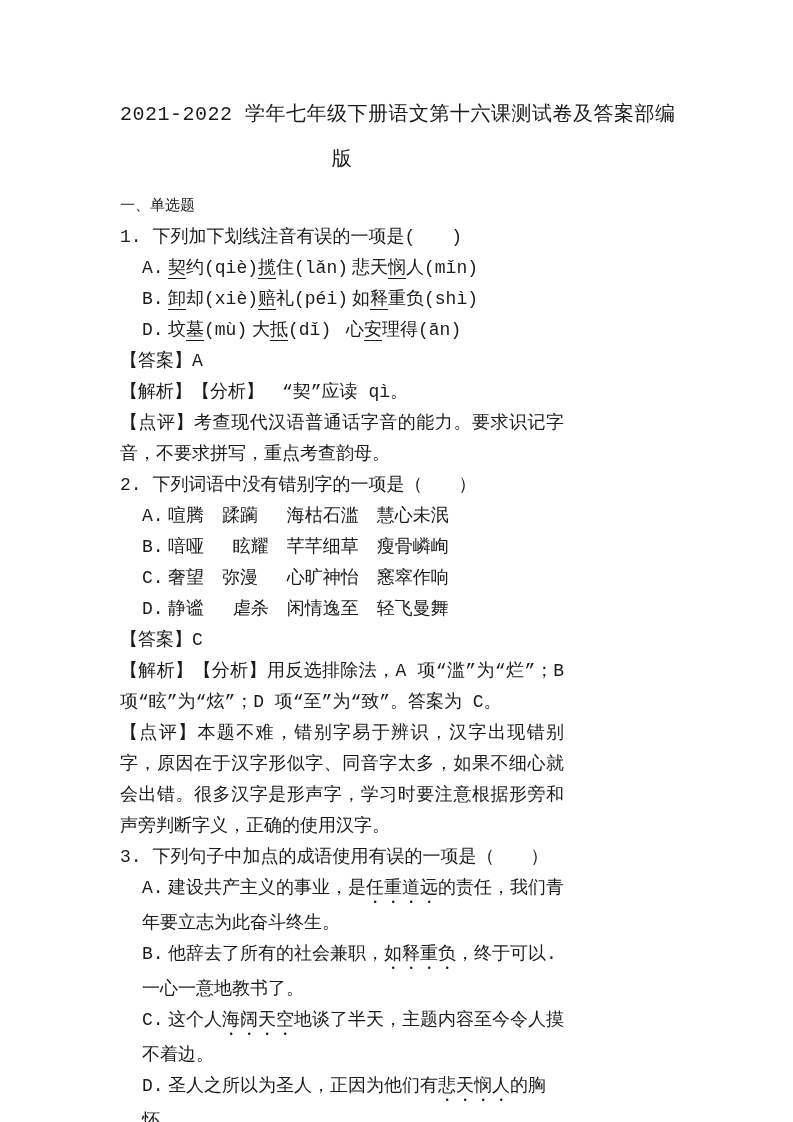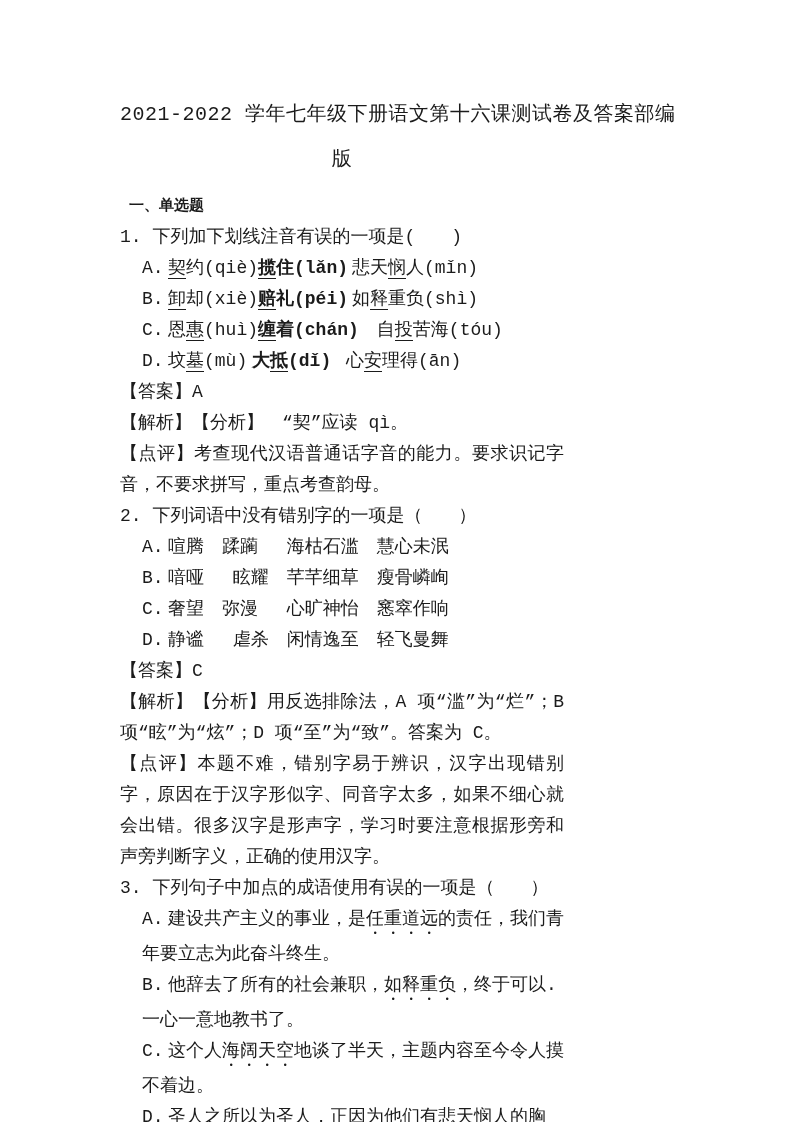--- a/index.html
+++ b/index.html
@@ -19,40 +19,39 @@
   .title-line{
     text-align:center;
     font-size:20px;
     line-height:45px;
     white-space:nowrap;
     letter-spacing:0.5px;
   }
   .heading{
     font-size:15px;
     line-height:31px;
-    margin:9px 0 0 9px;
-    font-weight:bold;
+    margin:9px 0 0 0;
   }
   .para{
     margin:0;
     font-size:18px;
     line-height:31px;
     text-align:justify;
   }
   .para.option-row,.para.option-cols-row{
     padding-left:22px;
     text-align:left;
   }
   .opt-label{
     display:inline-block;
     min-width:26px;
   }
   .colseg{display:inline-block;}
   .col0{min-width:84px;}
-  .col1{min-width:94px;font-weight:bold;}
+  .col1{min-width:94px;}
   .u{
     border-bottom:1px solid #1b1b1b;
   }
   .d{
     -webkit-text-emphasis:filled dot;
     -webkit-text-emphasis-position:under right;
     text-emphasis:filled dot;
     text-emphasis-position:under right;
   }
 </style>
@@ -61,21 +60,20 @@
 
 <div class="page">
   <div class="content">
     <div class="title-line">2021-2022 学年七年级下册语文第十六课测试卷及答案部编</div>
     <div class="title-line">版</div>
     <div class="heading">一、单选题</div>
     <div>
         <p class="para"><span>1. 下列加下划线注音有误的一项是(　　)</span></p>
         <p class="para option-cols-row"><span class="opt-label">A.</span><span class="colseg col0"><span class="u">契</span><span>约(qiè)</span></span><span class="colseg col1"><span class="u">揽</span><span>住(lǎn)</span></span><span class="colseg col2"><span>悲天</span><span class="u">悯</span><span>人(mǐn)</span></span></p>
         <p class="para option-cols-row"><span class="opt-label">B.</span><span class="colseg col0"><span class="u">卸</span><span>却(xiè)</span></span><span class="colseg col1"><span class="u">赔</span><span>礼(péi)</span></span><span class="colseg col2"><span>如</span><span class="u">释</span><span>重负(shì)</span></span></p>
-        <p class="para option-cols-row"><span class="opt-label">C.</span><span class="colseg col0"><span>恩</span><span class="u">惠</span><span>(huì)</span></span><span class="colseg col1"><span class="u">缠</span><span>着(chán)</span></span><span class="colseg col2"><span>　自</span><span class="u">投</span><span>苦海(tóu)</span></span></p>
         <p class="para option-cols-row"><span class="opt-label">D.</span><span class="colseg col0"><span>坟</span><span class="u">墓</span><span>(mù)</span></span><span class="colseg col1"><span>大</span><span class="u">抵</span><span>(dǐ)</span></span><span class="colseg col2"><span>心</span><span class="u">安</span><span>理得(ān)</span></span></p>
         <p class="para"><span>【答案】A</span></p>
         <p class="para"><span>【解析】【分析】　“契”应读 qì。</span></p>
         <p class="para"><span>【点评】考查现代汉语普通话字音的能力。要求识记字音，不要求拼写，重点考查韵母。</span></p>
         <p class="para"><span>2. 下列词语中没有错别字的一项是（　　）</span></p>
         <p class="para option-row"><span class="opt-label">A.</span><span>喧腾　蹂躏　 海枯石滥　慧心未泯</span></p>
         <p class="para option-row"><span class="opt-label">B.</span><span>喑哑　 眩耀　芊芊细草　瘦骨嶙峋</span></p>
         <p class="para option-row"><span class="opt-label">C.</span><span>奢望　弥漫　 心旷神怡　窸窣作响</span></p>
         <p class="para option-row"><span class="opt-label">D.</span><span>静谧　 虐杀　闲情逸至　轻飞曼舞</span></p>
         <p class="para"><span>【答案】C</span></p>

